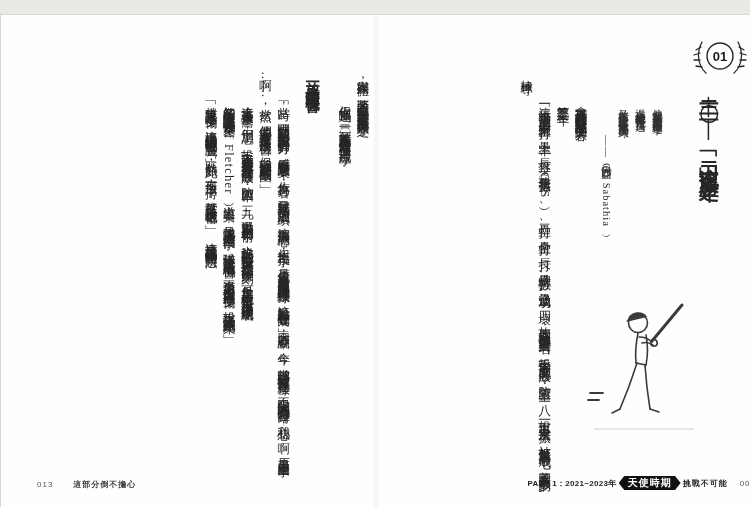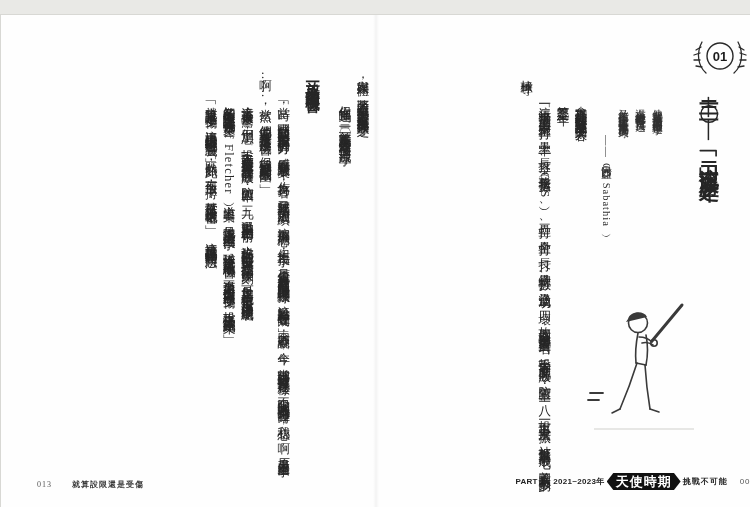--- a/index.html
+++ b/index.html
@@ -35,30 +35,30 @@
   .body-left{position:absolute;right:424px;top:55px;height:406px;}
   .section-heading{
     font-size:14.5px;font-weight:bold;letter-spacing:2px;
     margin:0 13px 0 9px;text-indent:0;
   }
   
   .illustration{position:absolute;right:94px;top:282px;width:116px;height:150px;}
   
   .footer-left{
     position:absolute;left:36px;bottom:30px;display:flex;align-items:center;gap:20px;
-    font-family:Liberation Serif, serif;font-size:8px;color:#3a3a3a;
+    font-family:Liberation Sans, sans-serif;font-size:8px;color:#3a3a3a;
   }
   .footer-left .book-title{font-weight:bold;letter-spacing:1px;}
   .footer-right{
     position:absolute;right:40px;bottom:30px;display:flex;align-items:center;gap:2px;
     font-family:"Liberation Sans","DejaVu Sans",sans-serif;font-size:8px;color:#222;
   }
   .footer-right .part-label{font-weight:bold;letter-spacing:0.3px;}
   .ribbon-badge{
-    background:#111;color:#fff;font-weight:bold;font-size:13px;letter-spacing:1px;
+    background:#111;color:#fff;font-weight:bold;font-size:10px;letter-spacing:1px;
     padding:2px 9px;line-height:1;
     clip-path:polygon(0 50%,9% 0,91% 0,100% 50%,91% 100%,9% 100%);
   }
   .footer-right .tagline{font-weight:bold;letter-spacing:1px;text-align:center;}
   .footer-right .page-num,.footer-left .page-num{margin-left:10px;color:#555;letter-spacing:1px;}
   .footer-left .page-num{margin-left:0;}
 </style>
 </head>
 <body>
 
@@ -138,17 +138,17 @@
       <p>但你知道嗎？二〇二一年差點成為大谷生涯最後一個「二刀流」球季。</p>
       <h2 class="section-heading">放手一搏的最後機會</h2>
       <p>「當時，球團對於我同時兼顧投手與打者的方針，感覺有點想要放棄了。作為打者，我已經累積了一定的成績，這部分倒不擔心；但作為投手，是否值得冒著兼顧打擊的風險讓我繼續投球，這點始終存在著疑問。」大谷回顧說，「今年，當球團告訴我打算像現在這樣，不設限制地讓我全力發揮時，我心想，啊，原來是這麼回事啊……當然，他們並沒有直接說這是最後一次機會，但我確實感受到那樣的氛圍。」</p>
       <p>這番言論令人震驚，但別忘了，「投手大谷」在大聯盟前三年累計僅有四勝三敗、防禦率四．三九、還動過手肘韌帶手術，也許你對他的三位數火球與「惡魔指叉」印象深刻，可是如果再給他一年還是投不出像樣的成績呢？</p>
       <p>知名的天使隊隨隊記者傑夫・佛萊契（Jeff Fletcher）道出答案：「他是隊上潛力最高的投手，球隊肯定會盡可能給他機會。不過如果再一次因為投球而受傷，投手生涯恐怕就此結束。」</p>
       <p>「就算設限還是受傷，這樣再繼續限制也沒有意義了。」「既然如此，何不放手一搏，就當作最後一次機會吧！」，這應該就是球團當時的想法。</p>
     </div>
 
     <div class="footer-left">
       <span class="page-num">013</span>
-      <span class="book-title">就算設限還是受傷</span>
+      <span class="book-title">這部分倒不擔心</span>
     </div>
   </div>
 
 </div>
 
 </body></html>

